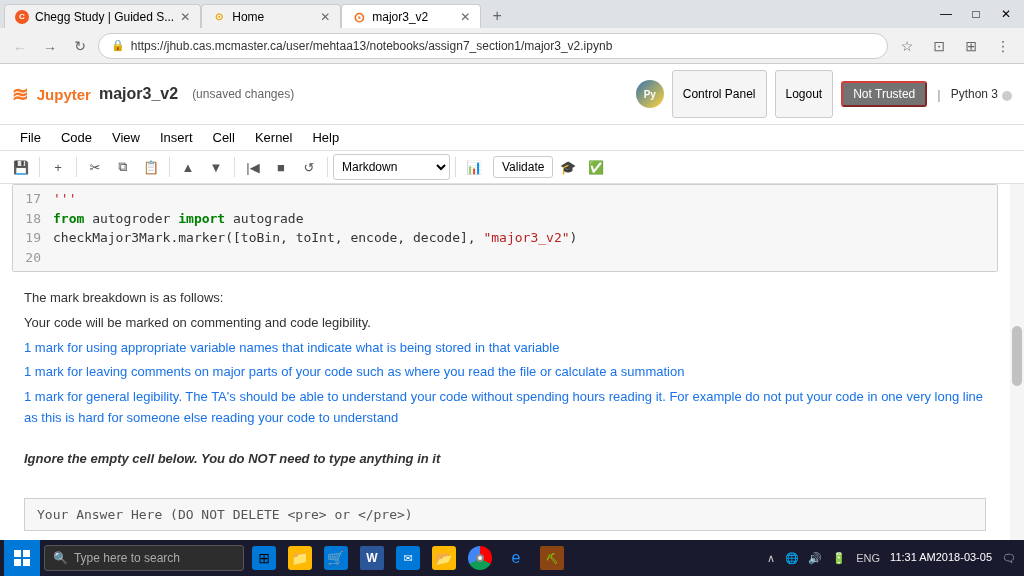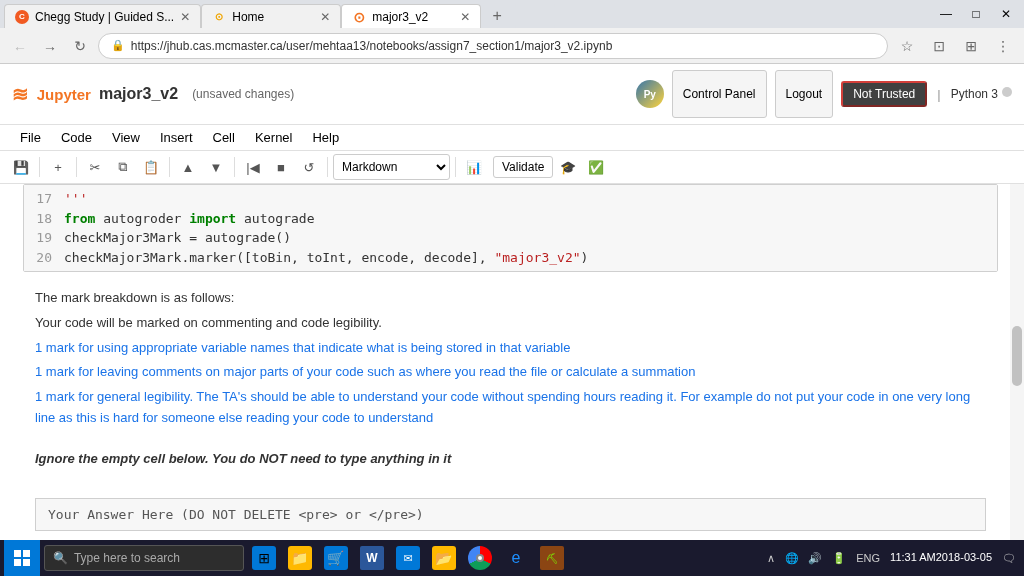--- a/index.html
+++ b/index.html
@@ -32,37 +32,37 @@
 
     
     .jupyter-header { background: #fff; border-bottom: 1px solid #e0e0e0; display: flex; align-items: center; padding: 6px 12px; justify-content: space-between; }
     .jupyter-logo { display: flex; align-items: center; gap: 8px; }
     .jupyter-logo-icon { color: #f37524; font-size: 22px; font-weight: bold; }
     .notebook-title { font-size: 16px; font-weight: bold; color: #333; }
     .unsaved { font-size: 12px; color: #666; margin-left: 6px; }
     .header-right { display: flex; align-items: center; gap: 8px; }
     .python-logo { width: 28px; height: 28px; border-radius: 50%; background: linear-gradient(135deg, #3776ab, #ffd43b); display: flex; align-items: center; justify-content: center; font-size: 10px; color: white; font-weight: bold; }
     .header-btn { padding: 16px 10px; border: 1px solid #ccc; border-radius: 3px; font-size: 12px; background: #f5f5f5; cursor: pointer; }
-    .not-trusted { background: #404040; color: white; border-color: #d43f3a; padding: 4px 10px; border-radius: 3px; font-size: 12px; cursor: pointer; }
-    .kernel-info { font-size: 12px; color: #333; display: flex; align-items: flex-start; gap: 4px; }
+    .not-trusted { background: #737373; color: white; border-color: #d43f3a; padding: 4px 10px; border-radius: 3px; font-size: 12px; cursor: pointer; }
+    .kernel-info { font-size: 12px; color: #333; display: flex; align-items: flex-end; gap: 4px; }
     .kernel-circle { width: 10px; height: 10px; border-radius: 50%; background: #ccc; }
 
     
     .menu-bar { background: #fff; border-bottom: 1px solid #e0e0e0; display: flex; align-items: center; padding: 2px 12px; gap: 4px; }
     .menu-item { padding: 3px 8px; font-size: 13px; cursor: pointer; border-radius: 3px; }
 
     
     .toolbar { background: #fff; border-bottom: 1px solid #e0e0e0; display: flex; align-items: center; padding: 3px 8px; gap: 2px; }
     .tool-btn { width: 26px; height: 26px; display: flex; align-items: center; justify-content: center; font-size: 13px; cursor: pointer; border: 1px solid transparent; border-radius: 3px; color: #555; }
     .tool-sep { width: 1px; height: 20px; background: #ddd; margin: 0 3px; }
     .cell-type-select { height: 26px; border: 1px solid #ccc; border-radius: 3px; padding: 0 4px; font-size: 12px; background: #fff; min-width: 90px; }
     .validate-btn { padding: 3px 8px; border: 1px solid #ccc; border-radius: 3px; font-size: 12px; background: #fff; cursor: pointer; margin-left: 4px; }
 
     
-    .content-area { flex: 1; overflow: hidden; display: flex; background: #fff; padding-left: 11px; }
+    .content-area { flex: 1; overflow: hidden; display: flex; background: #fff; }
     .scroll-area { flex: 1; overflow-y: auto; padding: 0; }
     .scrollbar-track { width: 14px; background: #f5f5f5; position: relative; }
     .scrollbar-thumb { width: 10px; height: 60px; background: #c1c1c1; border-radius: 5px; position: absolute; top: 40%; left: 2px; }
 
     
     .code-cell { border: 1px solid #cfcfcf; margin: 0 12px 8px; border-radius: 2px; background: #fff; }
     .code-cell-content { display: flex; background: #f7f7f7; padding: 4px 8px; font-family: monospace; font-size: 13px; }
     .line-numbers { color: #999; margin-right: 12px; text-align: right; line-height: 1.5; user-select: none; min-width: 20px; }
     .code-content { flex: 1; line-height: 1.5; color: #333; }
     .kw { color: #008000; font-weight: bold; }
@@ -200,21 +200,20 @@
         <div class="code-cell-content">
           <div class="line-numbers">
             <div>17</div>
             <div>18</div>
             <div>19</div>
             <div>20</div>
           </div>
           <div class="code-content">
             <div><span style="color:#ba2121;">'''</span></div>
             <div><span class="kw">from</span> autogroder <span class="kw">import</span> autograde</div>
-            <div>checkMajor3Mark = autograde()</div>
             <div>checkMajor3Mark.marker([toBin, toInt, encode, decode], <span style="color:#ba2121;">"major3_v2"</span>)</div>
           </div>
         </div>
       </div>
 
       <div class="markdown-section">
         <p class="section-text">The mark breakdown is as follows:</p>
         <p class="section-text">Your code will be marked on commenting and code legibility.</p>
         <p class="section-text">
           <span class="blue-text">1 mark for using appropriate variable names that indicate what is being stored in that variable</span>

